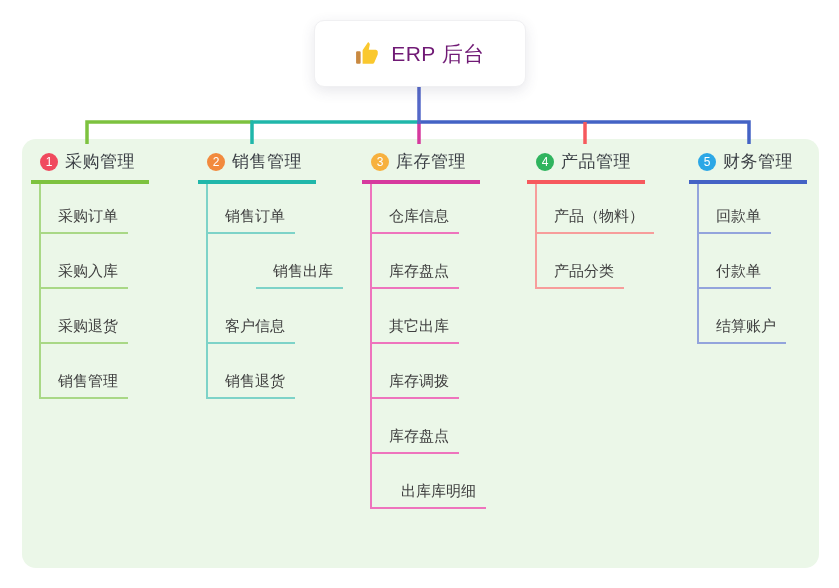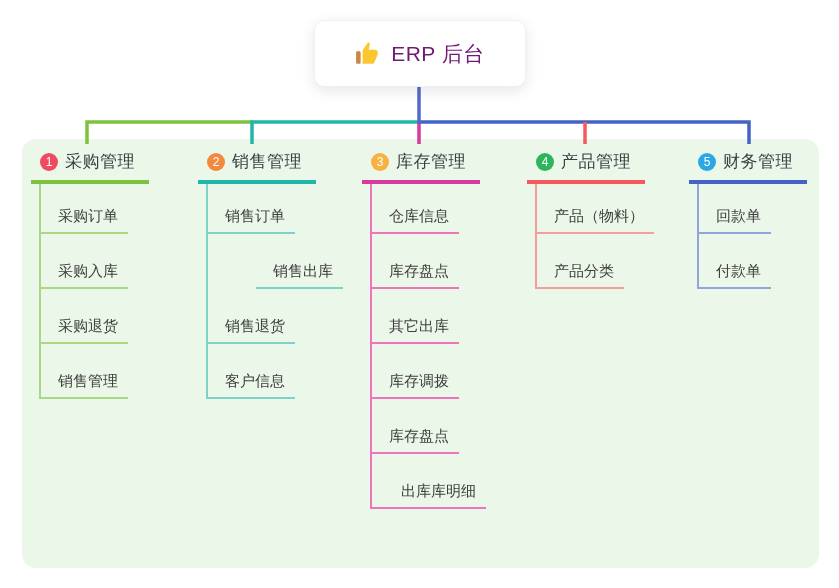--- a/index.html
+++ b/index.html
@@ -93,22 +93,22 @@
       </ul>
     </div>
     <div class="branch" style="left: 198px;">
       <div class="branch-title-row" style="border-bottom-color: rgb(32, 183, 170);">
         <span class="badge" style="background: rgb(242, 138, 62);">2</span>
         <span class="branch-label">销售管理</span>
       </div>
       <ul style="border-left-color: rgb(125, 211, 200);">
         <li style="border-bottom-color: rgb(125, 211, 200);">销售订单</li>
         <li style="border-bottom-color: rgb(125, 211, 200); margin-left: 48px;">销售出库</li>
+        <li style="border-bottom-color: rgb(125, 211, 200);">客户信息</li>
         <li style="border-bottom-color: rgb(125, 211, 200);">销售退货</li>
-        <li style="border-bottom-color: rgb(125, 211, 200);">客户信息</li>
       </ul>
     </div>
     <div class="branch" style="left: 362px;">
       <div class="branch-title-row" style="border-bottom-color: rgb(214, 58, 158);">
         <span class="badge" style="background: rgb(247, 177, 62);">3</span>
         <span class="branch-label">库存管理</span>
       </div>
       <ul style="border-left-color: rgb(238, 116, 189); text-align: center;">
         <li style="border-bottom-color: rgb(238, 116, 189);">仓库信息</li>
         <li style="border-bottom-color: rgb(238, 116, 189);">库存盘点</li>
@@ -129,15 +129,16 @@
       </ul>
     </div>
     <div class="branch" style="left: 689px;">
       <div class="branch-title-row" style="border-bottom-color: rgb(68, 99, 197);">
         <span class="badge" style="background: rgb(44, 167, 230);">5</span>
         <span class="branch-label">财务管理</span>
       </div>
       <ul style="border-left-color: rgb(147, 164, 220);">
         <li style="border-bottom-color: rgb(147, 164, 220);">回款单</li>
         <li style="border-bottom-color: rgb(147, 164, 220);">付款单</li>
+        <li style="border-bottom-color: rgb(147, 164, 220);">结算账户</li>
       </ul>
     </div>
   </div>
 
 </body></html>

